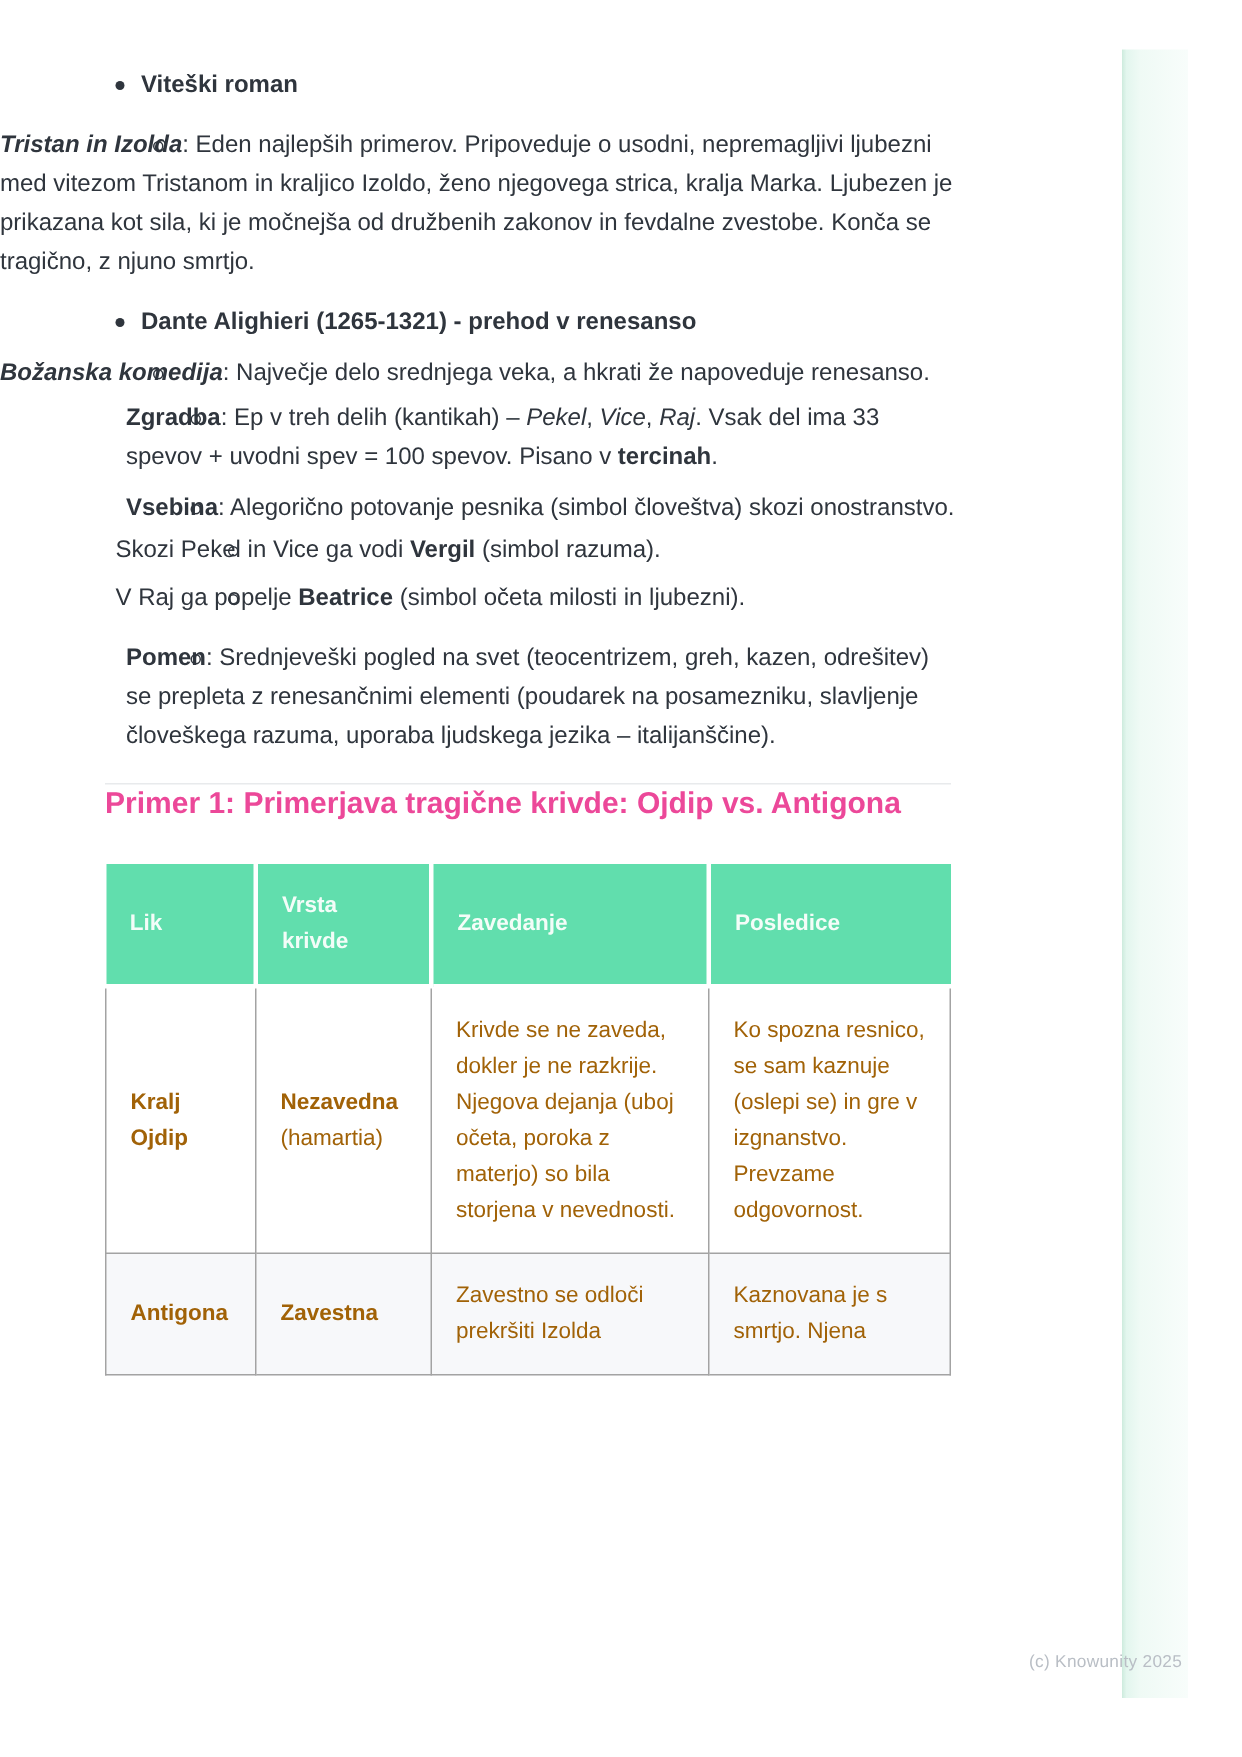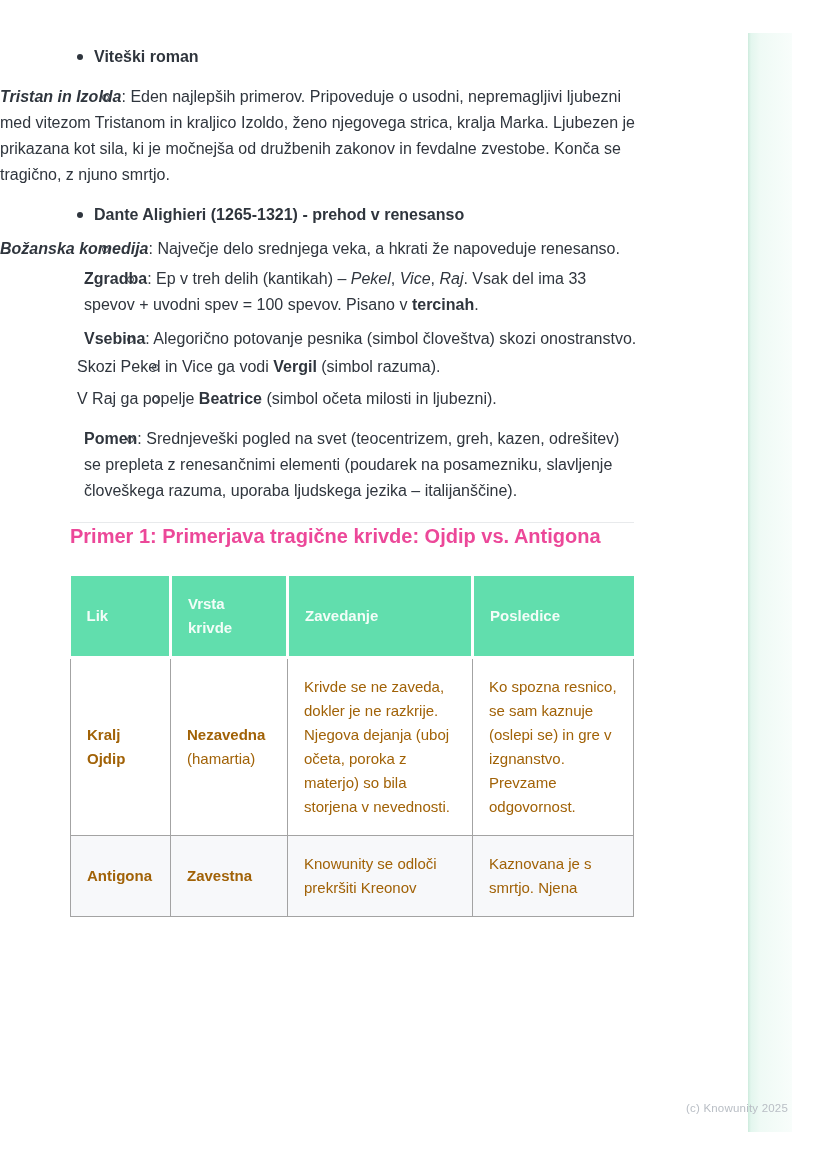--- a/index.html
+++ b/index.html
@@ -111,21 +111,21 @@
           <td>Ko spozna resnico, se sam kaznuje (oslepi se) in gre v izgnanstvo. Prevzame odgovornost.</td>
         </tr>
         <tr class="striped">
           <td>
               <span class="sb block">Antigona</span>
             </td>
           <td>
               <span class="sb block">Zavestna</span>
               <span class="block"></span>
             </td>
-          <td>Knowunity se odloči prekršiti Kreonov</td>
+          <td>Zavestno se odloči prekršiti Izolda</td>
           <td>Kaznovana je s smrtjo. Njena</td>
         </tr>
       </tbody>
     </table>
 
   </div>
 </div>
 
 <div class="watermark">(c) Knowunity 2025</div>
 

